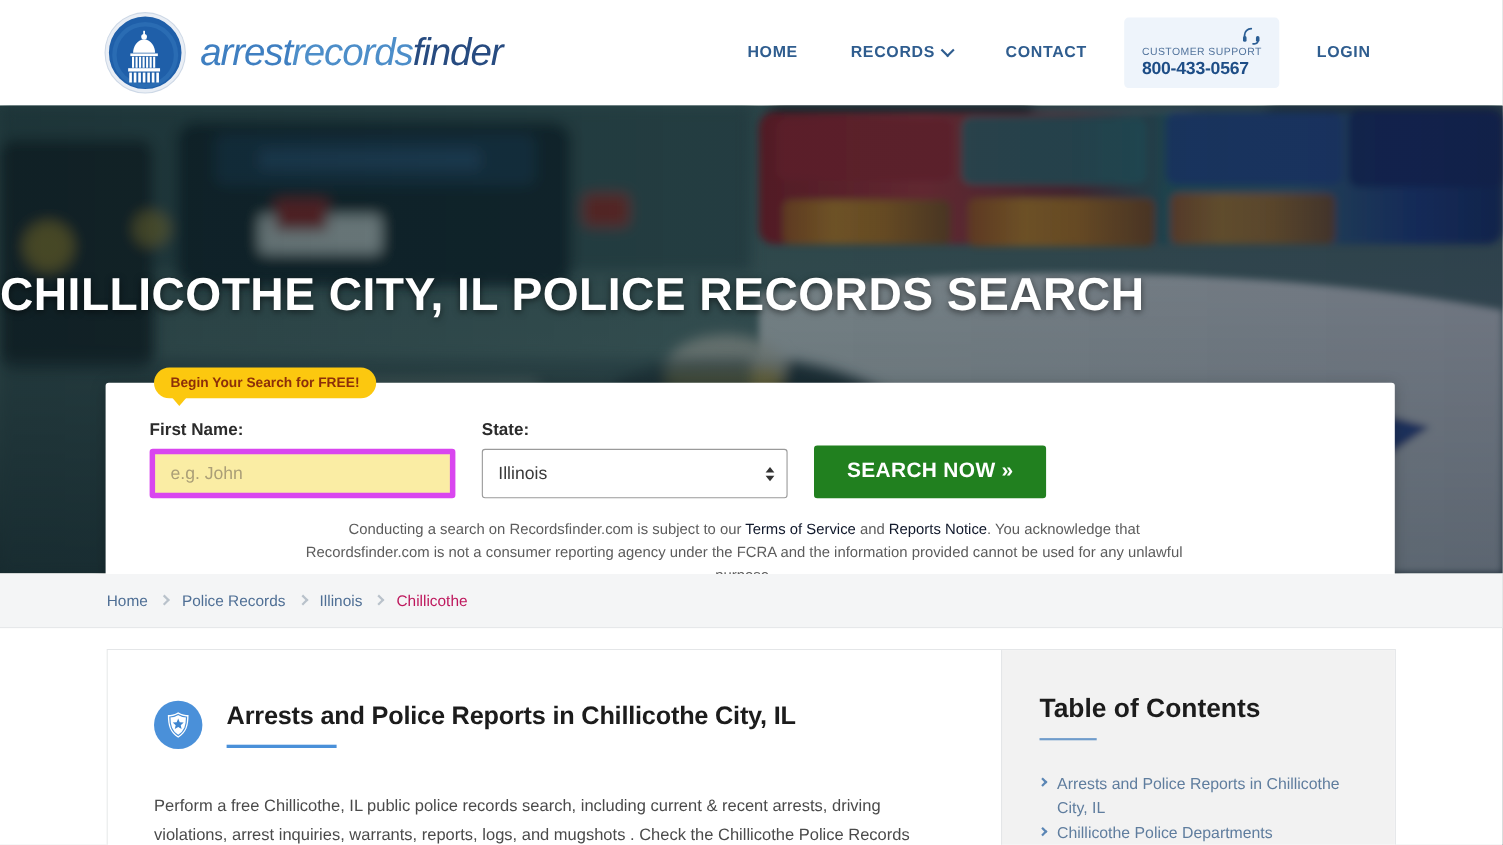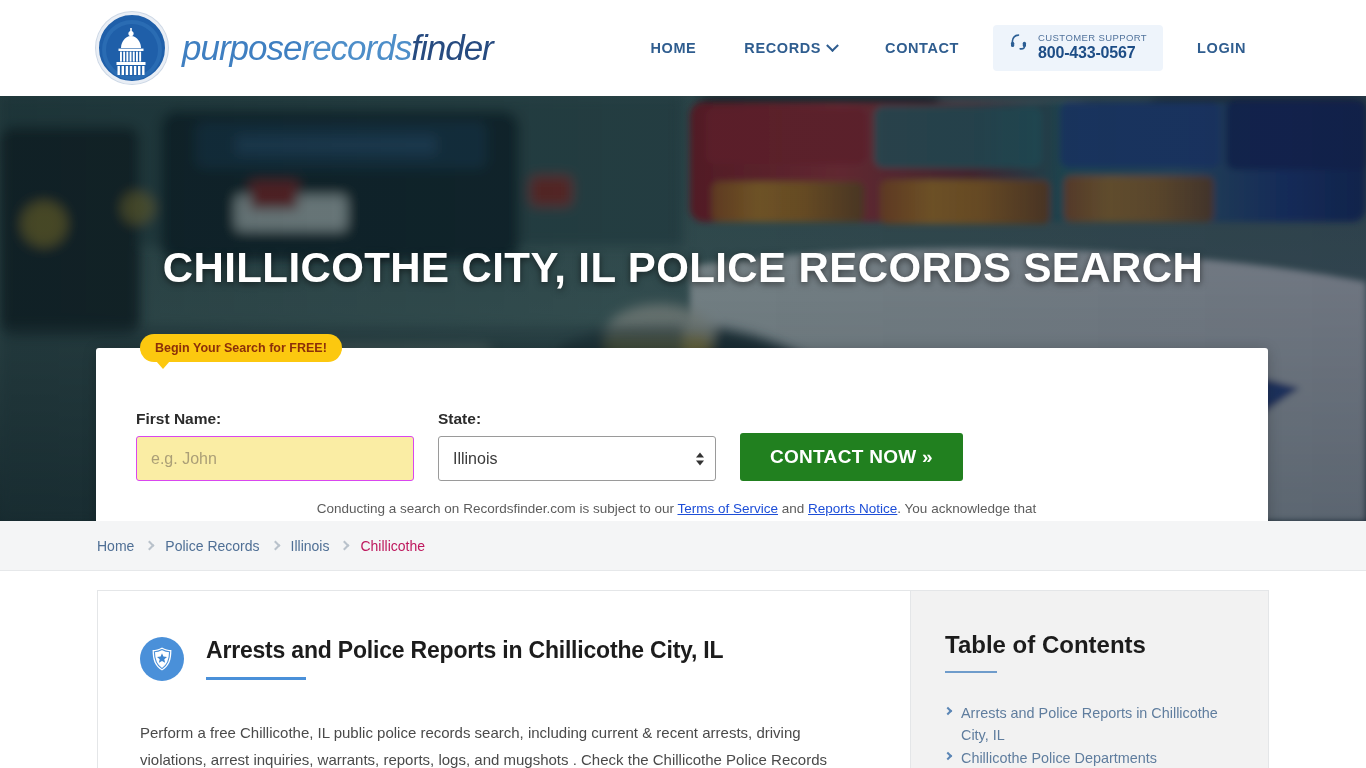--- a/index.html
+++ b/index.html
@@ -45,40 +45,40 @@
     letter-spacing: .6px; text-decoration: none;
     padding: 0 24px; display: flex; align-items: center; gap: 7px;
     cursor: pointer;
   }
   .chev-down {
     width: 9px; height: 9px; border-right: 2px solid #2f5d8f;
     border-bottom: 2px solid #2f5d8f; transform: rotate(45deg) translate(-2px,-2px);
   }
   .support {
     background: #eef4fb; border-radius: 4px;
-    display: flex; align-items: flex-start; gap: 10px;
-    padding: 8px 16px; margin: 0 10px; cursor: pointer;
+    display: flex; align-items: flex-end; 
+    padding: 8px 16px; margin: 0 10px; cursor: pointer; flex-direction: column;
   }
   .support-txt { line-height: 1.15; }
   .support-label { font-size: 9.5px; color: #51739c; letter-spacing: .4px; }
   .support-phone { font-size: 16px; color: #1d4d86; font-weight: 700; letter-spacing: -.2px; }
 
   
   .hero {
     position: relative; height: 425px; overflow: hidden;
     background: #14302f;
   }
   .hero-photo { position: absolute; inset: 0; }
   .hero-shade {
     position: absolute; inset: 0;
     background: linear-gradient(90deg, rgba(10,30,35,.62) 0%, rgba(12,34,40,.52) 45%, rgba(15,25,45,.55) 100%);
   }
   .hero-title {
     position: absolute; top: 148px; left: 0; right: 0;
-    text-align: center; color: #fff;
+    color: #fff;
     font-size: 42px; font-weight: 700; letter-spacing: .4px;
     text-shadow: 0 2px 7px rgba(0,0,0,.55);
   }
 
   
   .panel {
     position: absolute; left: 96px; right: 98px; top: 252px;
     background: #fff; border-radius: 3px;
     padding: 26px 51px 22px 40px;
     box-shadow: 0 2px 14px rgba(0,0,0,.22);
@@ -91,28 +91,28 @@
     white-space: nowrap;
   }
   .free-badge::after {
     content: ""; position: absolute; left: 16px; bottom: -7px;
     width: 0; height: 0;
     border-left: 7px solid transparent; border-right: 7px solid transparent;
     border-top: 8px solid #fcc80f;
   }
   .form-row { display: flex; align-items: flex-end; gap: 24px; margin-top: 8px; }
   .field { display: flex; flex-direction: column; }
-  .f-first { width: 278px; margin-top: 28px; }
+  .f-first { width: 278px; }
   .f-last  { width: 278px; }
   .f-state { width: 278px; }
   .field-label {
     font-size: 15.5px; color: #2b2b2b; font-weight: 700; margin-bottom: 8px;
   }
   .inp {
-    height: 45px; border: 1px solid #d946ef; background: #faeda4;
+    height: 45px; border: 5px solid #d946ef; background: #faeda4;
     border-radius: 3px; padding: 0 14px; width: 100%;
     font-size: 16px; color: #3a3a3a;
     font-family: "Liberation Sans", sans-serif;
     outline: none;
   }
   .inp::placeholder { color: #ab9f77; }
   .sel-wrap { position: relative; width: 100%; }
   .sel {
     height: 45px; border: 1px solid #9a9a9a; background: #fff;
     border-radius: 3px; padding: 0 30px 0 14px; width: 100%;
@@ -131,21 +131,21 @@
     height: 48px; background: #21801f; color: #fff;
     border: none; border-radius: 3px;
     font-size: 19px; font-weight: 700; letter-spacing: .3px;
     padding: 0 30px; cursor: pointer; white-space: nowrap;
     font-family: "Liberation Sans", sans-serif;
   }
   .disclaimer {
     margin: 18px auto 0; max-width: 830px; text-align: center;
     font-size: 13.5px; line-height: 1.55; color: #5c5c5c;
   }
-  .disclaimer a { color: #1d4ed8; text-decoration: underline; cursor: pointer; }
+  .disclaimer a { color: #0f172a; cursor: pointer; }
 
   
   .crumbs {
     height: 50px; background: #f4f5f6; border-bottom: 1px solid #e6e8ea;
     display: flex; align-items: center; padding-left: 97px; gap: 0;
   }
   .crumb { color: #4f6f95; font-size: 14px; text-decoration: none; cursor: pointer; }
   .crumb.last { color: #be185d; cursor: default; }
   .crumb-sep {
     margin: 0 12px; width: 7px; height: 7px;
@@ -220,21 +220,21 @@
           <rect x="16.5" y="47" width="2.4" height="9"></rect>
           <rect x="20.6" y="47" width="2.4" height="9"></rect>
           <rect x="24.7" y="47" width="2.4" height="9"></rect>
           <rect x="28.8" y="47" width="2.4" height="9"></rect>
           <rect x="32.9" y="47" width="2.4" height="9"></rect>
           <rect x="37" y="47" width="2.4" height="9"></rect>
           <rect x="41.1" y="47" width="2.4" height="9"></rect>
         </g>
       </svg>
     </div>
-    <div class="brand-text"><span class="bt-a">purpose</span><span class="bt-b">records</span><span class="bt-c">finder</span></div>
+    <div class="brand-text"><span class="bt-a">arrest</span><span class="bt-b">records</span><span class="bt-c">finder</span></div>
   </div>
 
   <div class="nav">
     <a class="nav-link">HOME</a>
     <a class="nav-link">
       <span>RECORDS</span>
       <span class="chev-down"></span>
     </a>
     <a class="nav-link">CONTACT</a>
     <div class="support">
@@ -357,21 +357,21 @@
           <select class="sel">
             <option>Illinois</option>
           </select>
           <span class="spin">
             <i class="up"></i>
               <i class="dn"></i>
           </span>
         </div>
       </div>
 
-      <button class="btn-search">CONTACT NOW »</button>
+      <button class="btn-search">SEARCH NOW »</button>
     </div>
 
     <div class="disclaimer"><span>Conducting a search on Recordsfinder.com is subject to our </span><a>Terms of Service</a><span> and </span><a>Reports Notice</a><span>. You acknowledge that Recordsfinder.com is not a consumer reporting agency under the FCRA and the information provided cannot be used for any unlawful purpose.</span></div>
 
   </div>
 </div>
 
 <div class="crumbs">
   <a class="crumb">Home</a>
   <span class="crumb-sep"></span>

